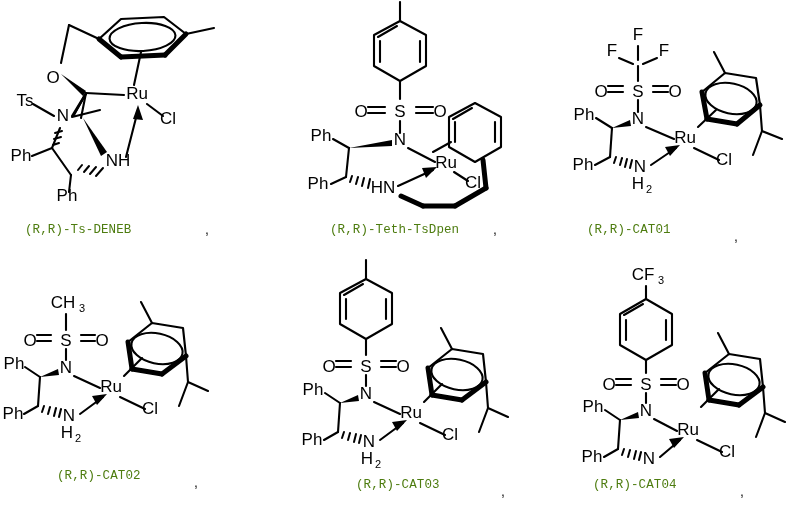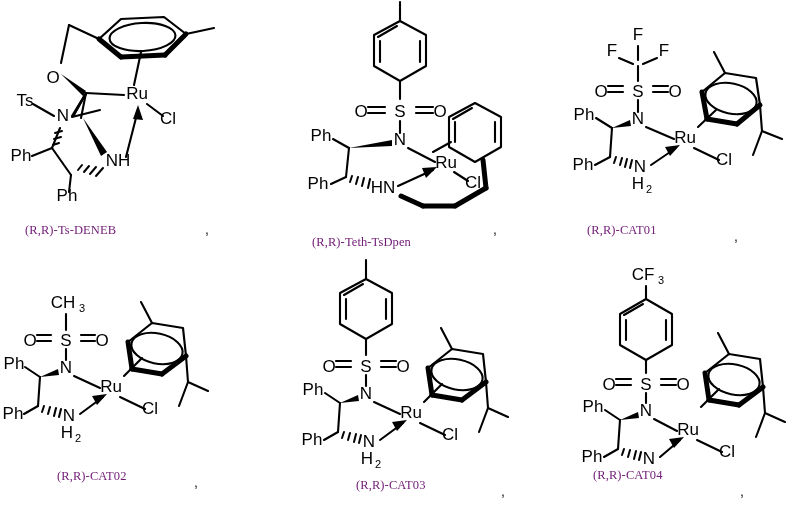--- a/index.html
+++ b/index.html
@@ -24,23 +24,23 @@
     background: #ffffff;
   }
   .cell {
     position: absolute;
   }
   .struct-svg {
     display: block;
   }
   .caption {
     position: absolute;
-    font-family: Liberation Serif, serif;
+    font-family: Liberation Mono, monospace;
     font-size: 12.5px;
-    color: #701a75;
+    color: #4d7c0f;
     letter-spacing: 0.1px;
     white-space: nowrap;
   }
   .comma {
     position: absolute;
     font-family: "Liberation Sans", sans-serif;
     font-size: 14px;
     color: #111111;
   }
   
@@ -208,21 +208,21 @@
         <path d="M98,188 L100,179"></path>
       </g>
 
       <g stroke="#000" stroke-width="5" fill="none" stroke-linecap="round" stroke-linejoin="round">
         <path d="M213,160 L216,188"></path>
         <path d="M216,188 L185,206"></path>
         <path d="M185,206 L153,206"></path>
         <path d="M153,206 L131,196"></path>
       </g>
     </svg>
-    <div class="caption" style="left:42px; top:223px;margin-top:12px;">(R,R)-Teth-TsDpen</div>
+    <div class="caption" style="left:60px; top:223px;">(R,R)-Teth-TsDpen</div>
     <div class="comma" style="left:223px; top:221px;">,</div>
   </div>
 
   <div class="cell" style="left:550px; top:0px;">
     <svg class="struct-svg" width="250" height="215" viewBox="0 0 250 215">
 
       <text class="atom" x="88" y="40" text-anchor="middle">F</text>
       <text class="atom" x="62" y="56" text-anchor="middle">F</text>
       <text class="atom" x="114" y="56" text-anchor="middle">F</text>
 
@@ -488,17 +488,17 @@
       </g>
 
       <g stroke="#000" stroke-width="2" stroke-linecap="round">
         <path d="M72,200 L74,194"></path>
         <path d="M78,202 L80,195"></path>
         <path d="M84,204 L86,196"></path>
         <path d="M89,205 L91,197"></path>
       </g>
     </svg>
 
-    <div class="caption" style="left:43px; top:213px;">(R,R)-CAT04</div>
+    <div class="caption" style="left:43px; top:223px;">(R,R)-CAT04</div>
     <div class="comma" style="left:190px; top:228px;">,</div>
   </div>
 
 </div>
 
 </body></html>

